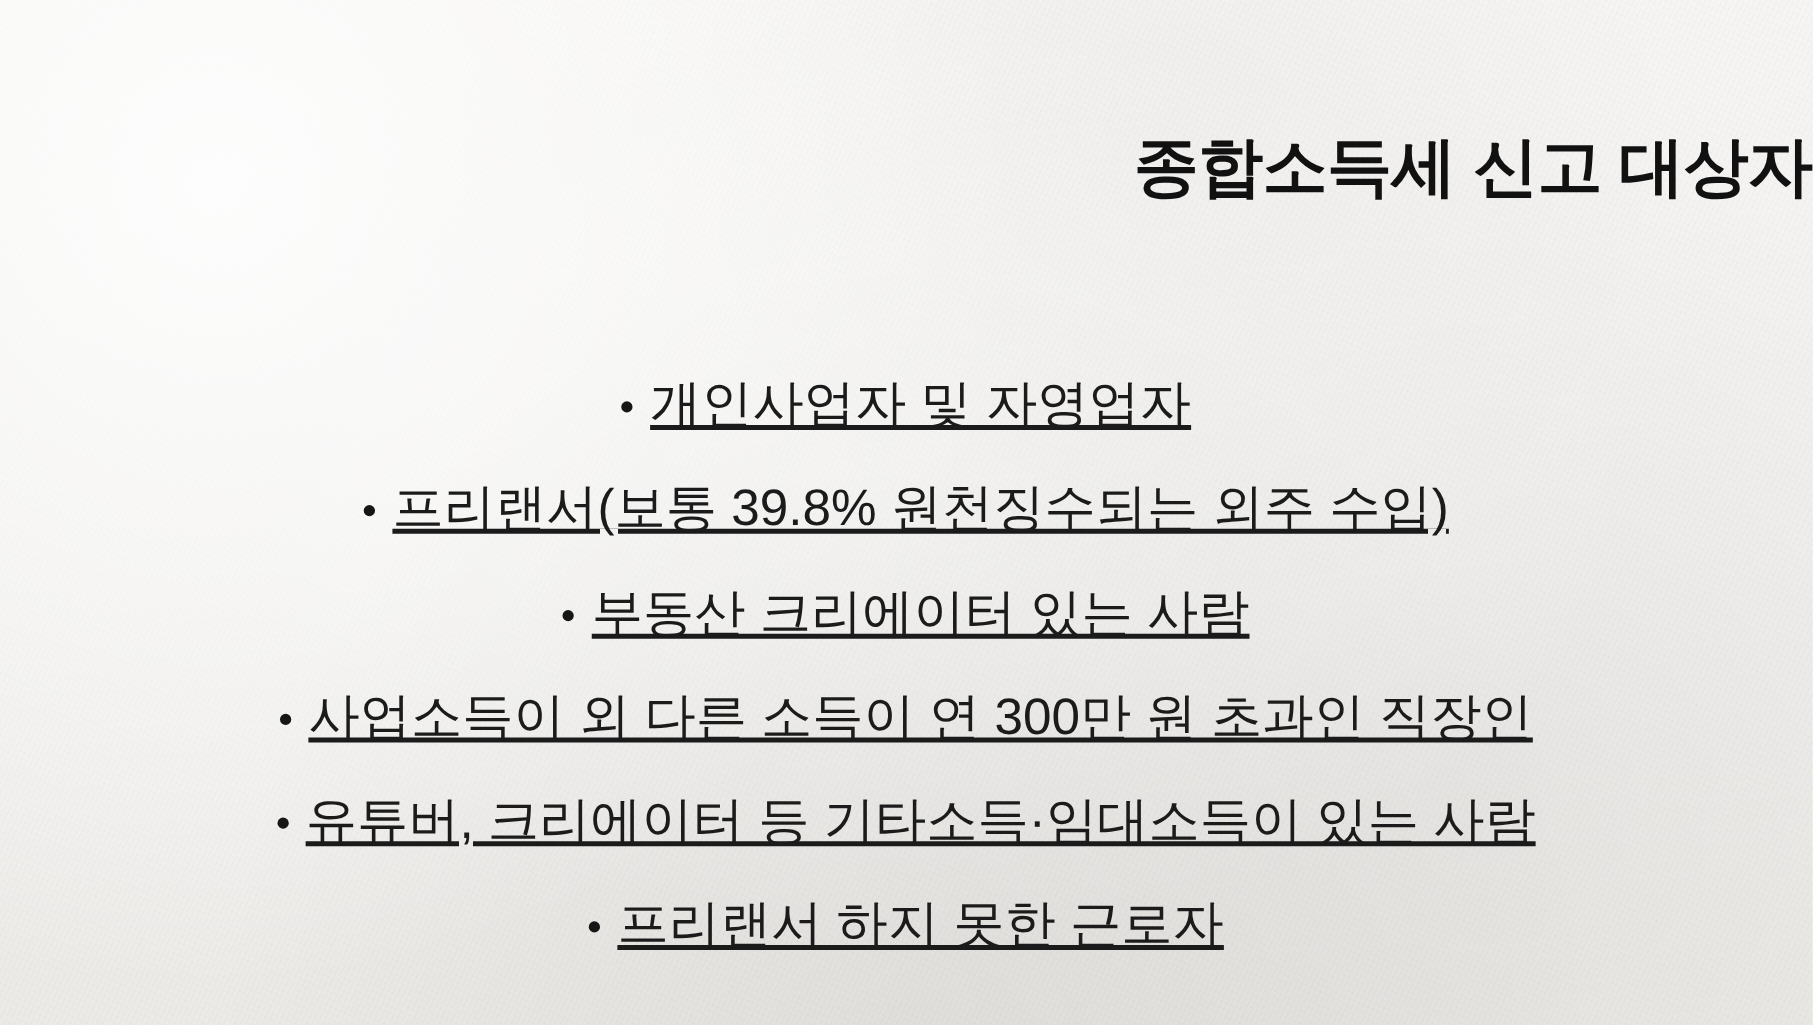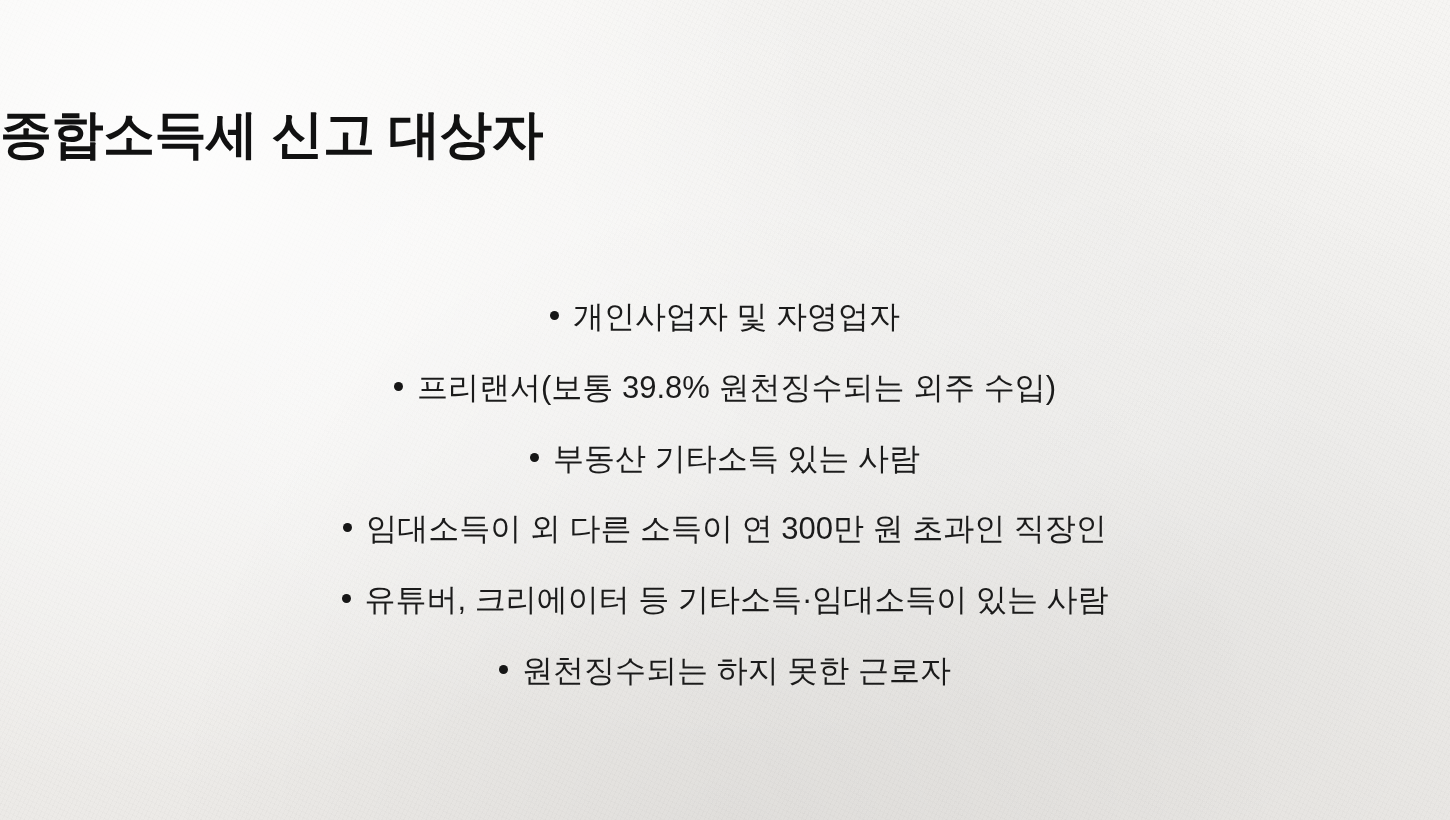--- a/index.html
+++ b/index.html
@@ -24,21 +24,21 @@
     background-color: #f3f2f0;
     background-image:
       radial-gradient(circle at 12% 18%, rgba(255,255,255,0.85) 0%, rgba(255,255,255,0) 45%),
       radial-gradient(circle at 82% 78%, rgba(0,0,0,0.035) 0%, rgba(0,0,0,0) 40%),
       radial-gradient(circle at 65% 12%, rgba(0,0,0,0.022) 0%, rgba(0,0,0,0) 35%),
       repeating-linear-gradient(115deg, rgba(0,0,0,0.016) 0px, rgba(0,0,0,0.016) 1px, rgba(255,255,255,0) 1px, rgba(255,255,255,0) 4px),
       repeating-linear-gradient(25deg, rgba(0,0,0,0.013) 0px, rgba(0,0,0,0.013) 1px, rgba(255,255,255,0) 1px, rgba(255,255,255,0) 5px),
       linear-gradient(180deg, #f6f5f3 0%, #f1f0ee 55%, #eceae7 100%);
     display: flex;
     flex-direction: column;
-    align-items: flex-start;
+    align-items: flex-end;
   }
 
   .slide::after {
     content: "";
     position: absolute;
     inset: 0;
     pointer-events: none;
     background:
       radial-gradient(ellipse at 50% 45%, rgba(255,255,255,0.30) 0%, rgba(255,255,255,0) 60%),
       radial-gradient(ellipse at 50% 105%, rgba(0,0,0,0.05) 0%, rgba(0,0,0,0) 55%);
@@ -67,26 +67,27 @@
     display: flex;
     flex-direction: column;
     align-items: center;
   }
 
   .bullet-item {
     display: flex;
     align-items: baseline;
     justify-content: center;
     gap: 14px;
-    font-size: 31px;
+    font-size: 41px;
     line-height: 1.25;
     font-weight: 500;
     color: #1b1b1b;
     margin: 0 0 32px 0;
     white-space: nowrap;
+    text-decoration: underline;
   }
 
   .bullet-item:last-child {
     margin-bottom: 0;
   }
 
   .bullet-dot {
     display: inline-block;
     width: 9px;
     height: 9px;
@@ -112,29 +113,29 @@
     <li class="bullet-item">
       <span class="bullet-dot"></span>
       <span class="bullet-text">개인사업자 및 자영업자</span>
     </li>
     <li class="bullet-item">
       <span class="bullet-dot"></span>
       <span class="bullet-text">프리랜서(보통 39.8% 원천징수되는 외주 수입)</span>
     </li>
     <li class="bullet-item">
       <span class="bullet-dot"></span>
-      <span class="bullet-text">부동산 기타소득 있는 사람</span>
+      <span class="bullet-text">부동산 크리에이터 있는 사람</span>
     </li>
     <li class="bullet-item">
       <span class="bullet-dot"></span>
-      <span class="bullet-text">임대소득이 외 다른 소득이 연 300만 원 초과인 직장인</span>
+      <span class="bullet-text">사업소득이 외 다른 소득이 연 300만 원 초과인 직장인</span>
     </li>
     <li class="bullet-item">
       <span class="bullet-dot"></span>
       <span class="bullet-text">유튜버, 크리에이터 등 기타소득·임대소득이 있는 사람</span>
     </li>
     <li class="bullet-item">
       <span class="bullet-dot"></span>
-      <span class="bullet-text">원천징수되는 하지 못한 근로자</span>
+      <span class="bullet-text">프리랜서 하지 못한 근로자</span>
     </li>
   </ul>
 
 </div>
 
 </body></html>

